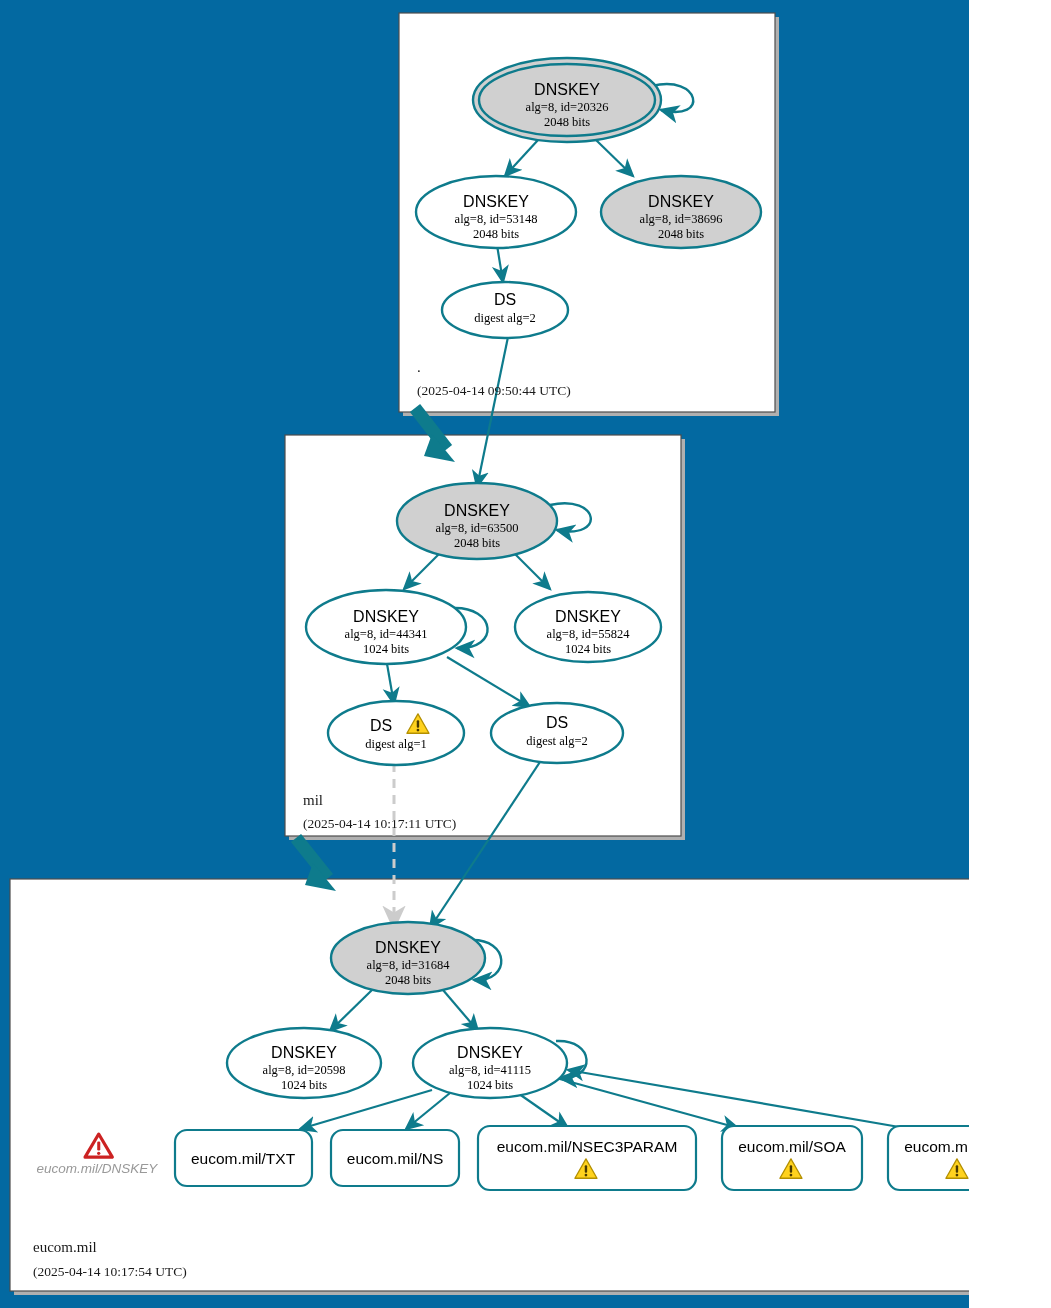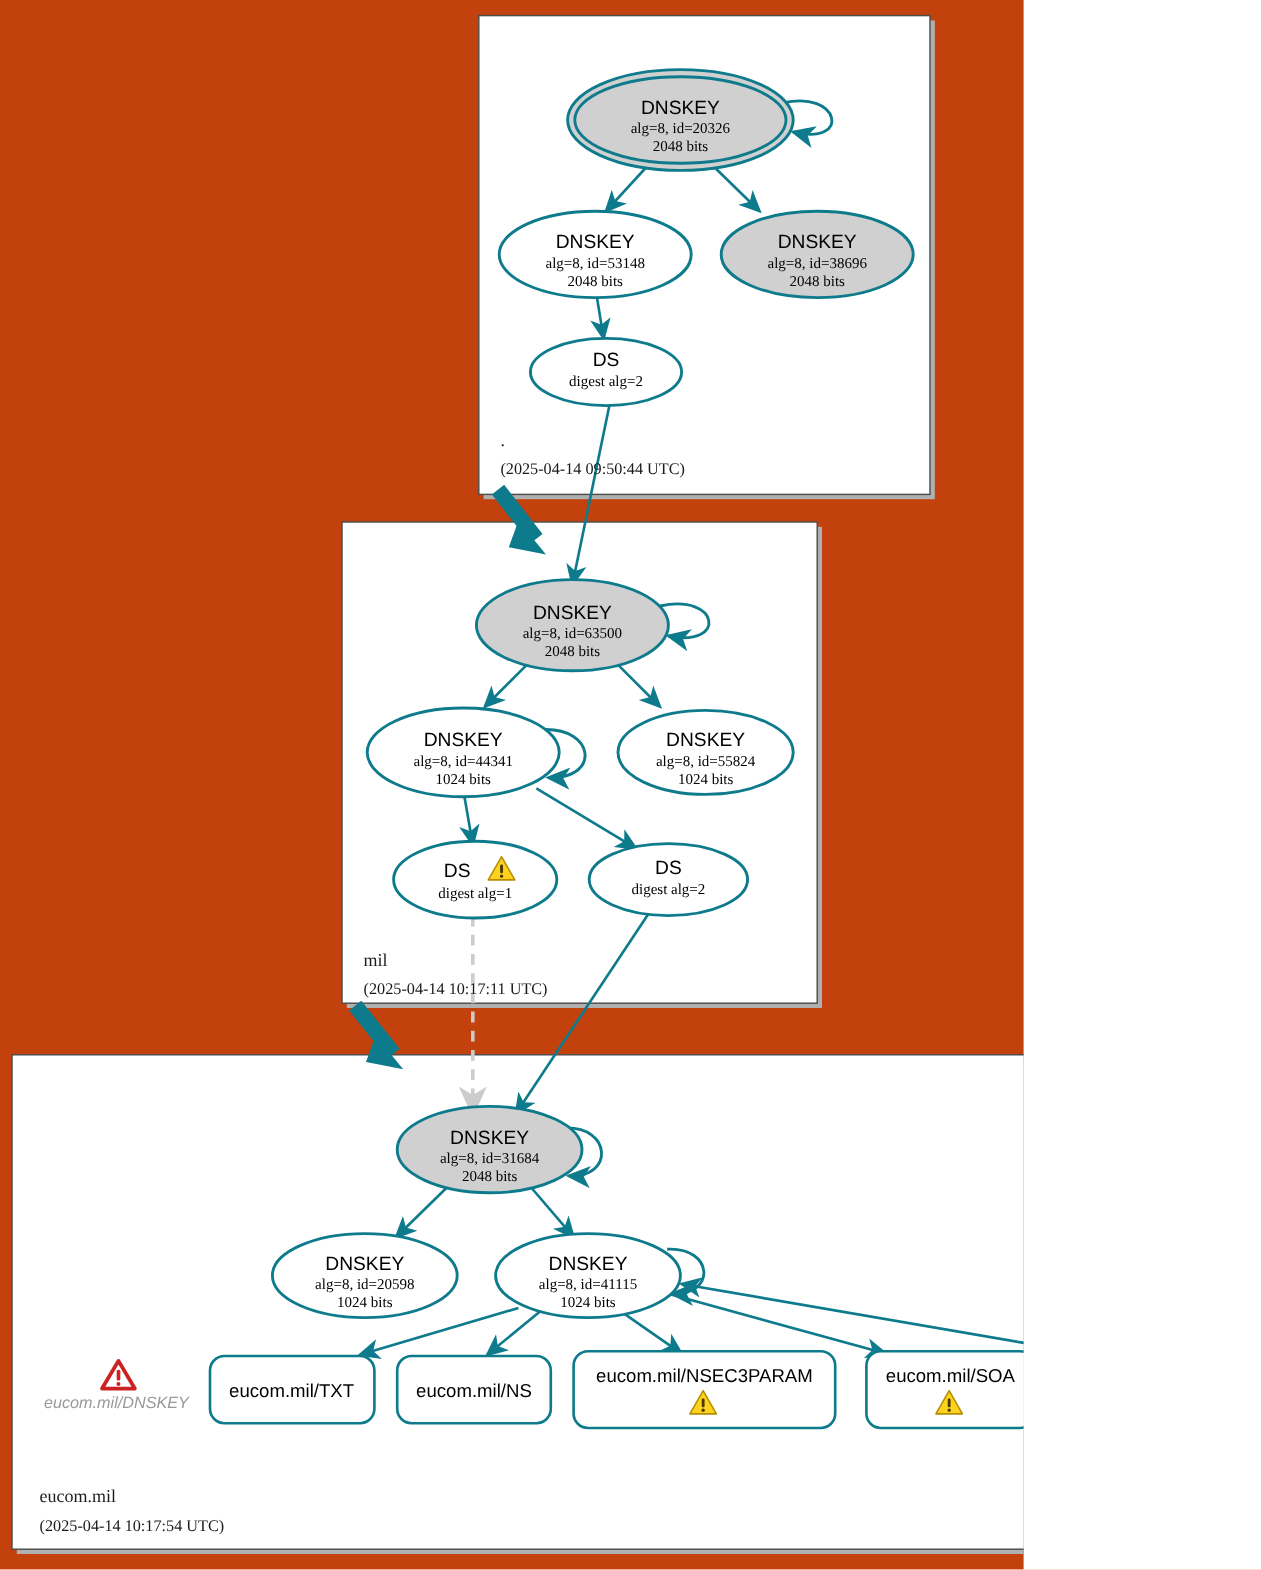--- a/index.html
+++ b/index.html
@@ -5,23 +5,23 @@
   html, body {
     margin: 0;
     padding: 0;
     background: #ffffff;
   }
   body {
     font-family: "Liberation Sans", sans-serif;
   }
   #canvas {
     position: relative;
-    width: 853px;
+    width: 969px;
     height: 1308px;
-    background: #c2410c;
+    background: #0369a1;
     overflow: hidden;
   }
   svg.layer {
     position: absolute;
     left: 0;
     top: 0;
     width: 1051px;
     height: 1308px;
   }
   .zone-label-name {

